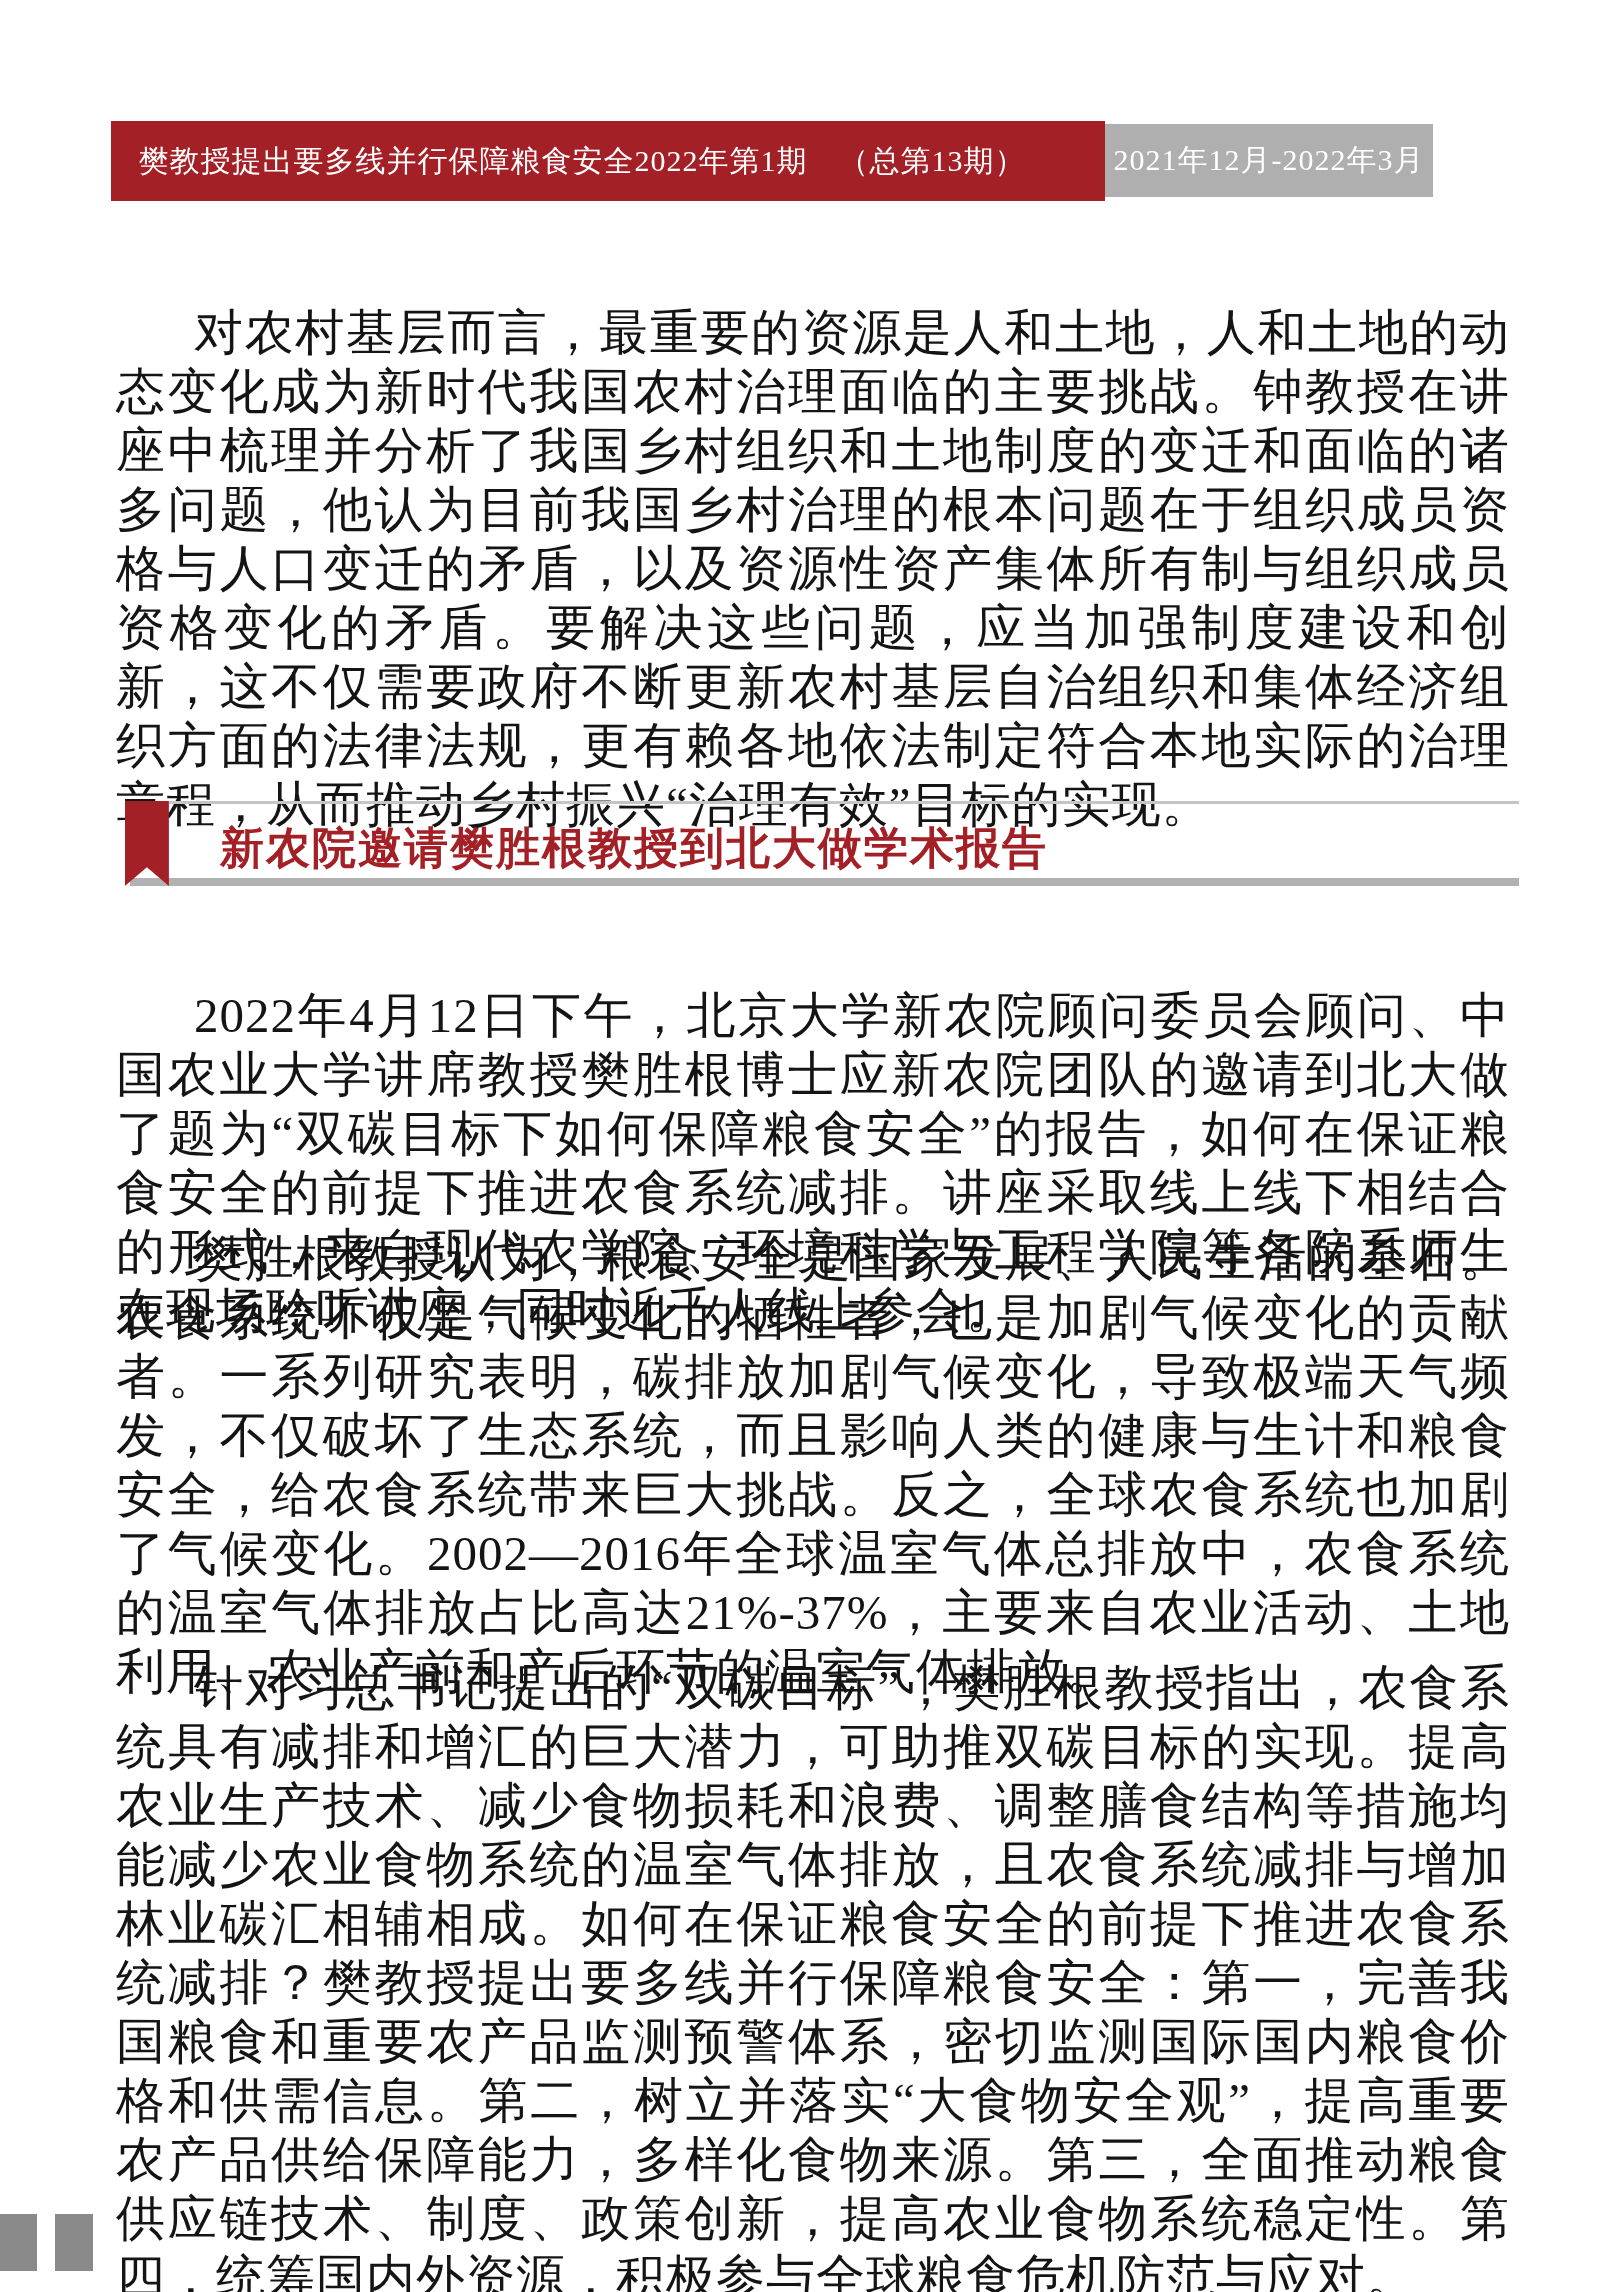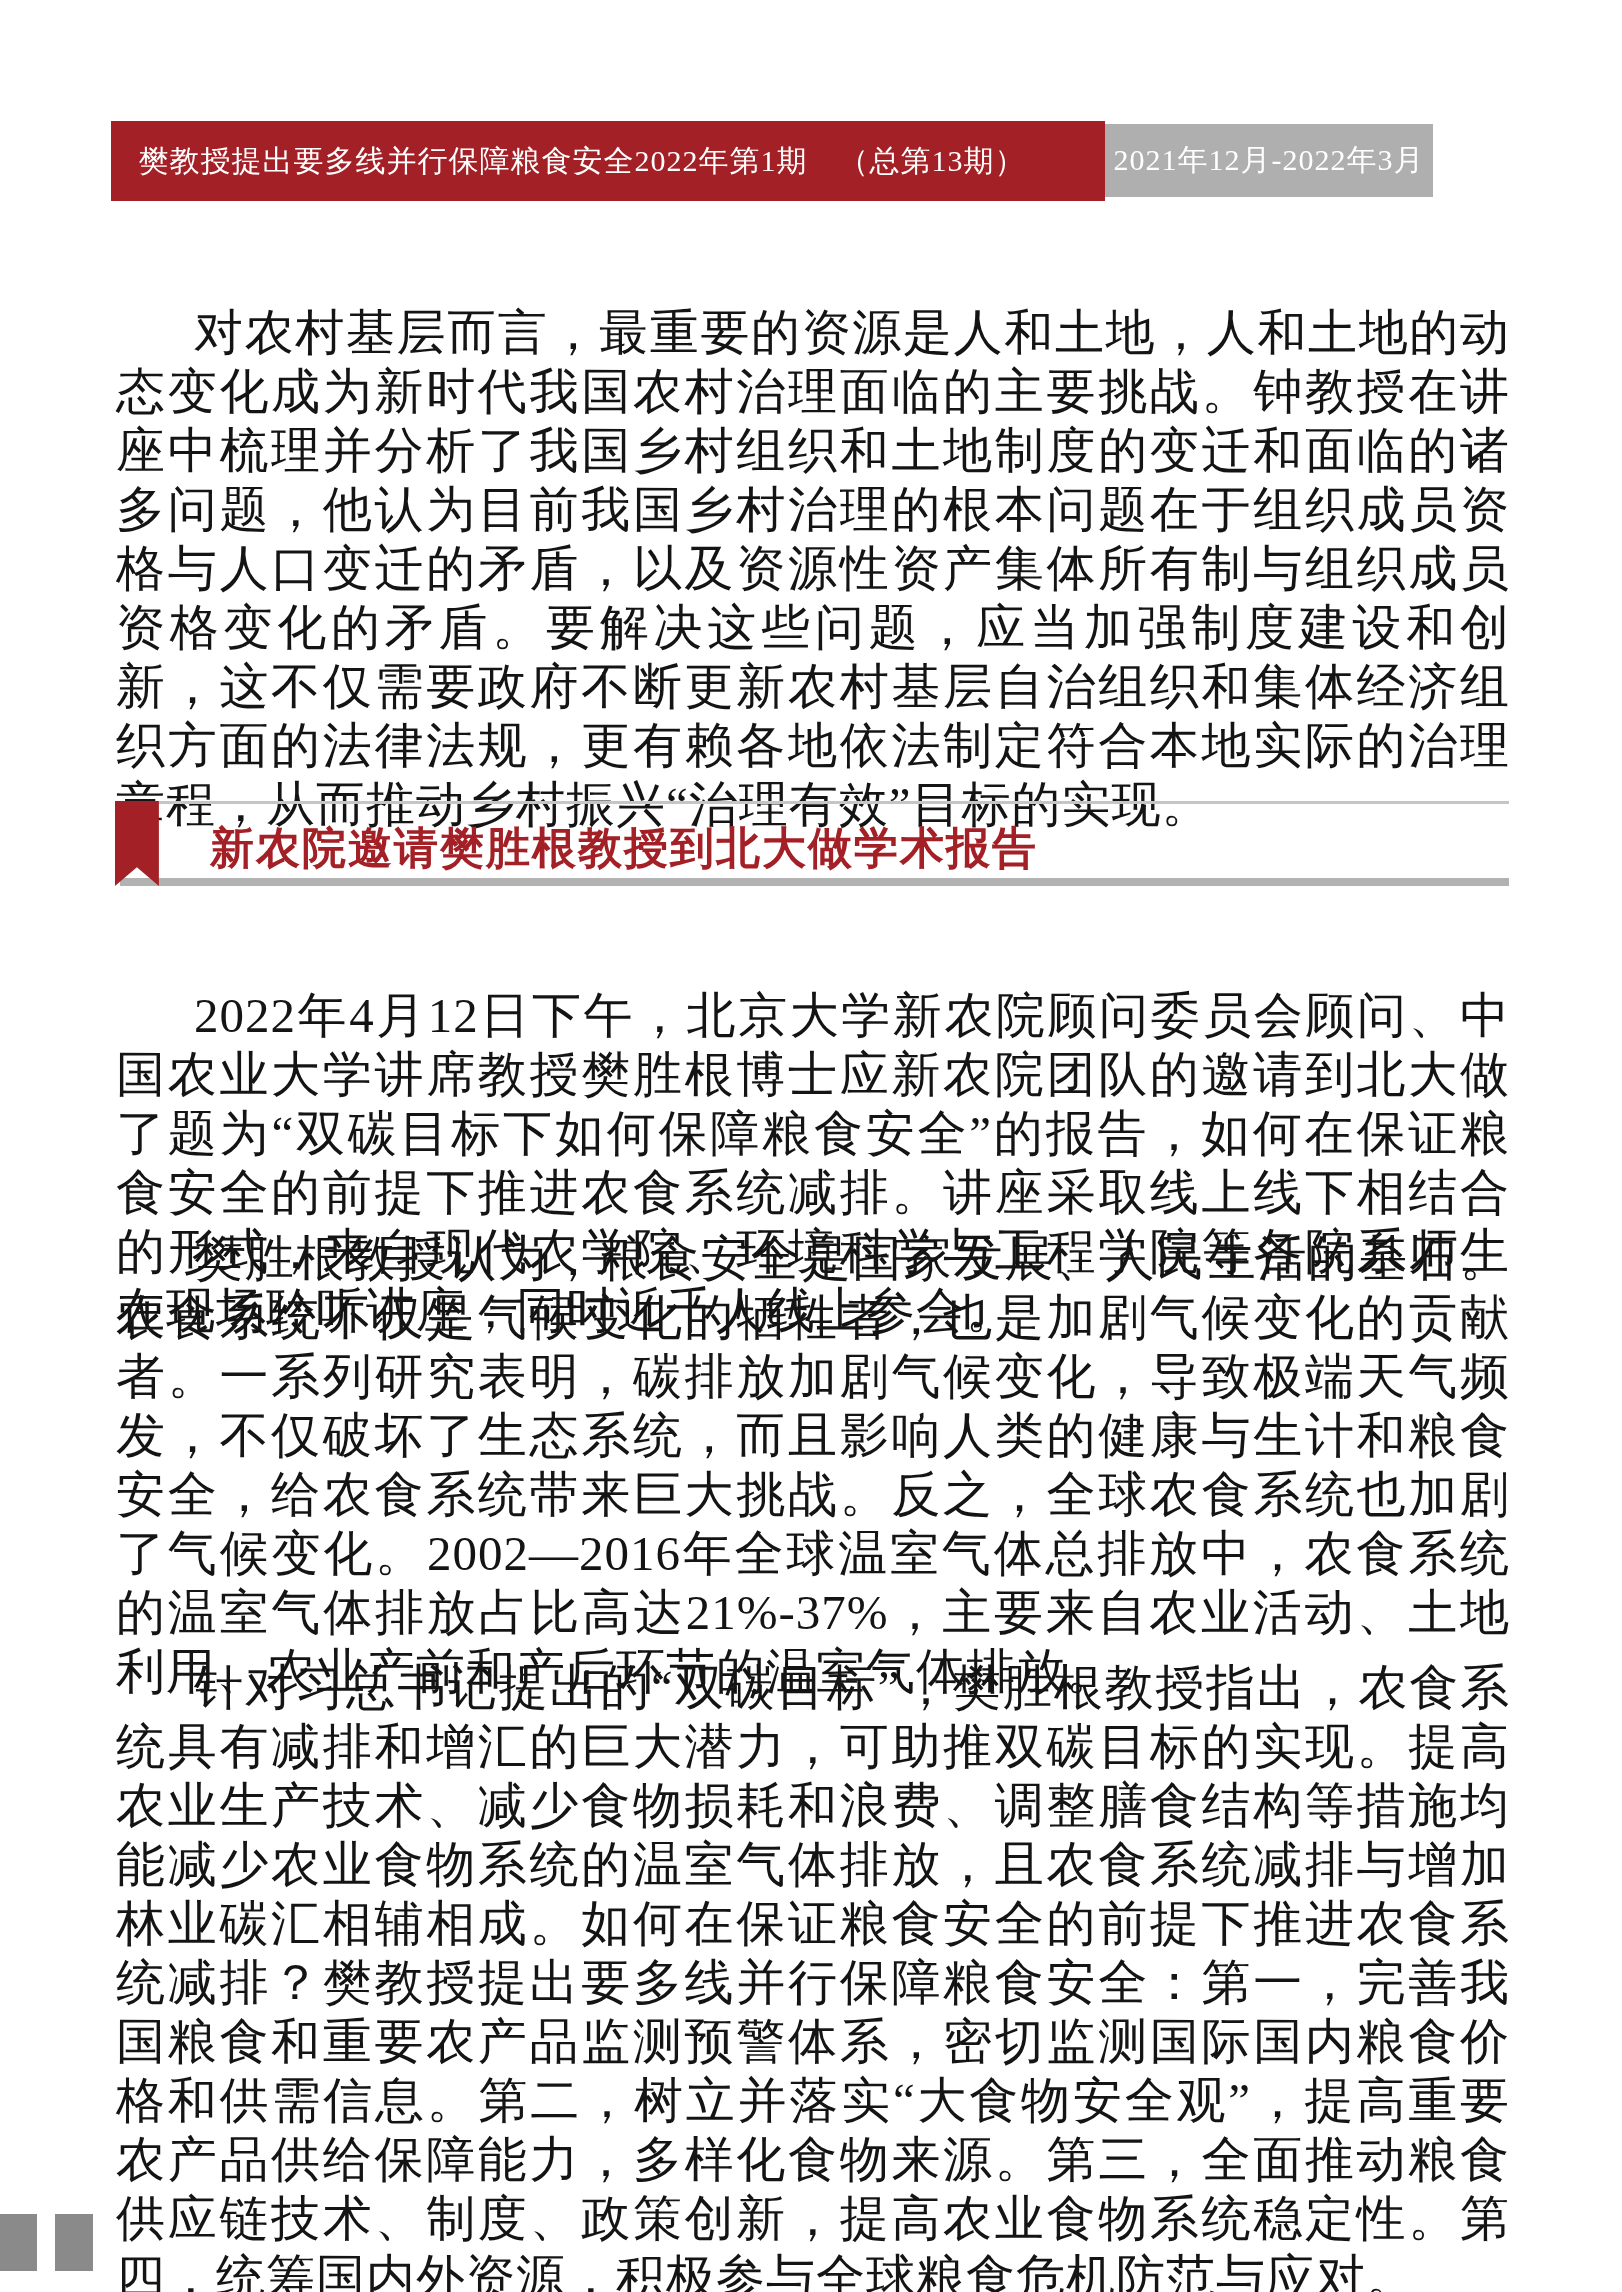--- a/index.html
+++ b/index.html
@@ -68,21 +68,21 @@
   }
   .para-1 { top: 303px; }
   .para-2 { top: 986px; }
   .para-3 { top: 1229px; }
   .para-4 { top: 1658px; }
 
   
   .section-heading {
     position: absolute;
     top: 801px;
-    left: 110px;
+    left: 120px;
     width: 1399px;
     height: 88px;
   }
   .rule-top {
     position: absolute;
     top: 0;
     left: 49px;
     right: 0;
     height: 2.9px;
     background: #c6c5c5;

